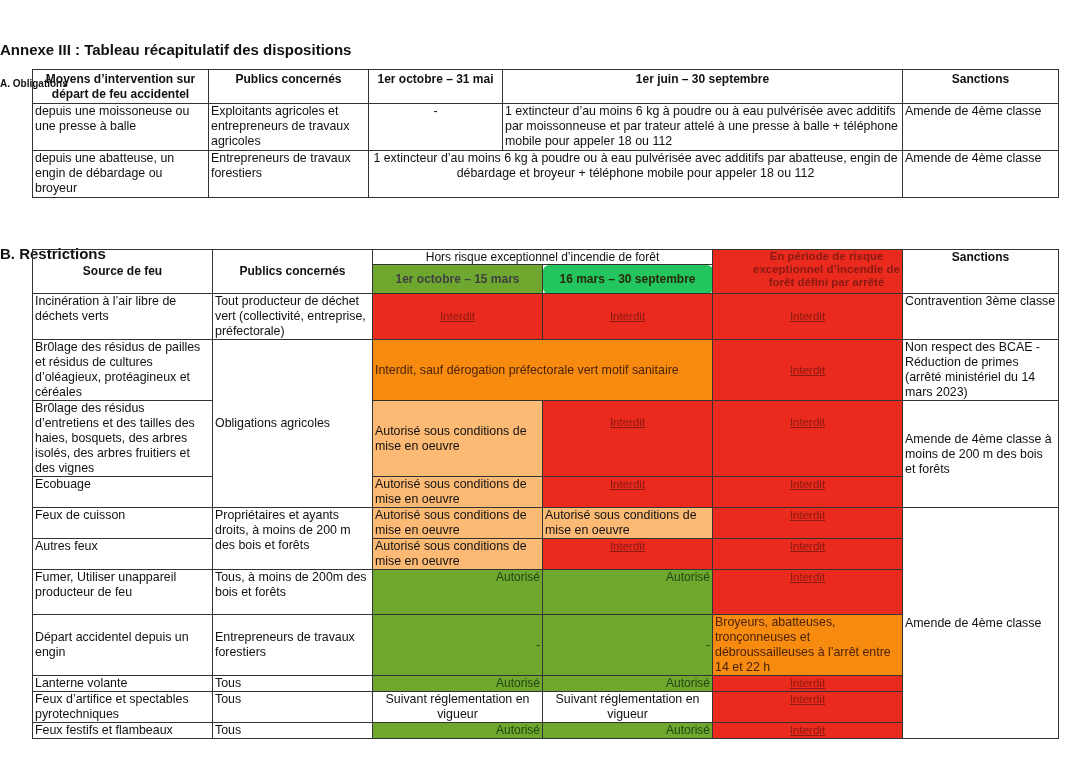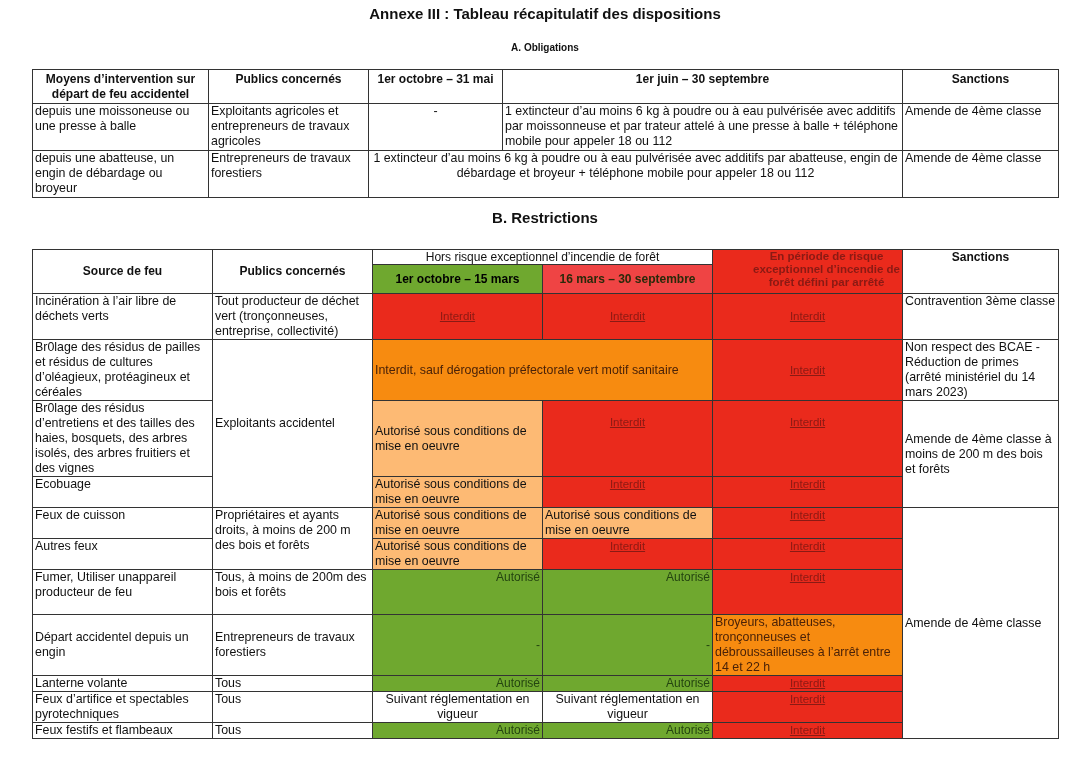--- a/index.html
+++ b/index.html
@@ -1,30 +1,30 @@
 <!DOCTYPE html>
 <html><head>
 <meta charset="utf-8">
 <style>
   html, body { margin:0; padding:0; background:#ffffff; }
   body { width:1090px; height:763px; position:relative; overflow:hidden;
          font-family:"Liberation Sans", "DejaVu Sans", sans-serif; color:#111; }
-  .title { position:absolute; left:0; width:1090px; text-align:center; font-weight:bold; }
+  .title { position:absolute; left:0; width:1090px; font-weight:bold;margin-top:36px; }
   #doc-title { top:5px; font-size:15px; }
   #sec-a-title { top:42px; font-size:10px; }
   #sec-b-title { top:209px; font-size:15px; }
   table { border-collapse:collapse; position:absolute; table-layout:fixed; }
   td, th { border:1px solid #333; font-size:12.4px; line-height:15px; padding:0 2px; vertical-align:top; overflow:hidden; }
   th { font-weight:bold; font-size:12px; text-align:center; }
   #table-a { left:32px; top:69px; width:1026px; }
   #table-a th { height:31px; padding-top:2px; }
   #table-b { left:32px; top:249px; width:1026px; }
   .c { text-align:center; }
   .green { background:#6fa82f; }
-  .yellow { background:#ef4444; }
+  .yellow { background:#22c55e;border-radius:6px; }
   .red { background:#ea2a1c; }
   .orange { background:#f78b10; }
   .cream { background:#fdba74; }
   .green, .yellow, .orange { color:#2a2a0a; }
   .status-int { color:#8a1a14; font-size:11.5px; text-align:center;text-decoration:underline; }
   .status-aut { color:#244410; text-align:right; font-size:12px; }
   .status-hdr-red { color:#8a1a14; font-weight:bold; font-size:11.5px; line-height:13px; text-align:center;padding-left:40px; }
   .vmid { vertical-align:middle; }
   .orange-text { color:#4a2208; }
 </style>
@@ -79,36 +79,36 @@
     </colgroup>
   <tbody>
       <tr style="height:15px">
     <th rowspan="2" class="vmid">Source de feu</th>
     <th rowspan="2" class="vmid">Publics concernés</th>
     <td colspan="2" class="c" style="font-size:12px;line-height:14px">Hors risque exceptionnel d’incendie de forêt</td>
     <th rowspan="2" class="red status-hdr-red">En période de risque exceptionnel d’incendie de forêt défini par arrêté</th>
     <th rowspan="2">Sanctions</th>
   </tr>
   <tr style="height:29px">
-    <th class="green vmid" style="color:#000000">1er octobre – 15 mars</th>
+    <th class="green vmid" style="color:#404040">1er octobre – 15 mars</th>
     <th class="yellow vmid">16 mars – 30 septembre</th>
   </tr>
 
   <tr style="height:46px">
     <td>Incinération à l’air libre de déchets verts</td>
-    <td>Tout producteur de déchet vert (tronçonneuses, entreprise, collectivité)</td>
+    <td>Tout producteur de déchet vert (collectivité, entreprise, préfectorale)</td>
     <td class="red status-int vmid">Interdit</td>
     <td class="red status-int vmid">Interdit</td>
     <td class="red status-int vmid">Interdit</td>
     <td>Contravention 3ème classe</td>
   </tr>
 
   <tr style="height:60px">
     <td>Br0lage des résidus de pailles et résidus de cultures d’oléagieux, protéagineux et céréales</td>
-    <td rowspan="3" class="vmid">Exploitants accidentel</td>
+    <td rowspan="3" class="vmid">Obligations agricoles</td>
     <td colspan="2" class="orange vmid orange-text">Interdit, sauf dérogation préfectorale vert motif sanitaire</td>
     <td class="red status-int vmid">Interdit</td>
     <td>Non respect des BCAE - Réduction de primes (arrêté ministériel du 14 mars 2023)</td>
   </tr>
 
   <tr style="height:76px">
     <td>Br0lage des résidus d’entretiens et des tailles des haies, bosquets, des arbres isolés, des arbres fruitiers et des vignes</td>
     <td class="cream vmid">Autorisé sous conditions de mise en oeuvre</td>
     <td class="red status-int" style="padding-top:14px">Interdit</td>
     <td class="red status-int" style="padding-top:14px">Interdit</td>

